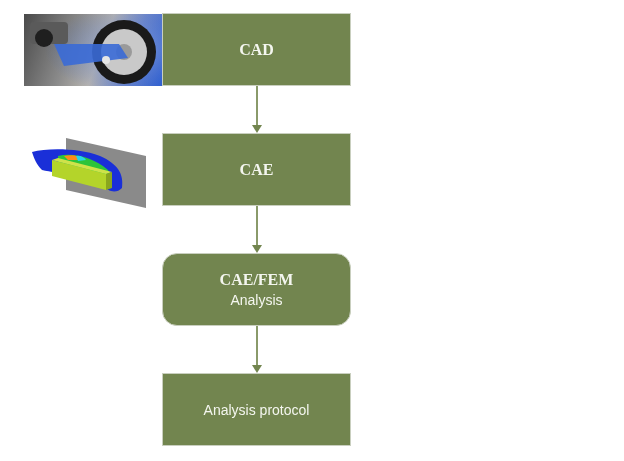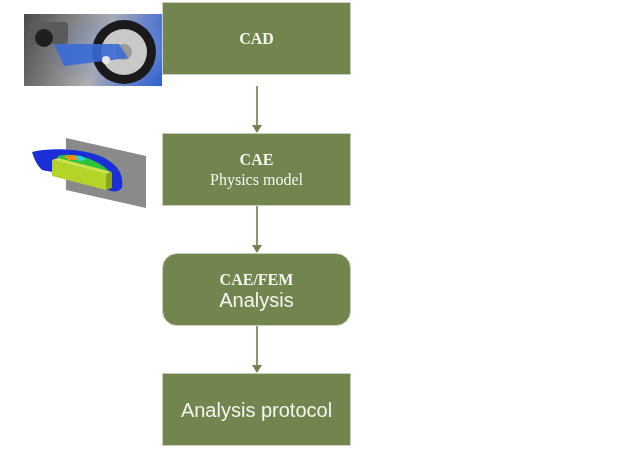--- a/index.html
+++ b/index.html
@@ -5,22 +5,22 @@
     html, body { margin: 0; padding: 0; background: #ffffff; }
     body { width: 624px; height: 461px; position: relative; overflow: hidden; font-family: "Liberation Serif", serif; }
     .box {
       position: absolute; left: 162px; width: 189px; height: 73px;
       background: #72854f; border: 1px solid #c9cfbf; box-sizing: border-box;
       color: #f4f6ef; display: flex; flex-direction: column;
       align-items: center; justify-content: center; text-align: center;
       line-height: 20px; font-size: 16px;
     }
     .box .title { font-weight: bold; font-size: 16px; }
-    .box .sans { font-family: "Liberation Sans", sans-serif; font-size: 20px; }
-    #box-cad { top: 2px; gap: 43px; }
+    .box .sans { font-family: "Liberation Sans", sans-serif; font-size: 14px; }
+    #box-cad { top: 13px; gap: 43px; }
     #box-cae { top: 133px; }
     #box-fem { top: 253px; border-radius: 15px; }
     #box-asm { top: 373px; }
     .arrow { position: absolute; left: 251px; width: 12px; }
     .arrow .shaft { position: absolute; left: 5px; top: 0; width: 2px; background: #8a9a6a; }
     .arrow .head { position: absolute; left: 1px; width: 0; height: 0;
       border-left: 5px solid transparent; border-right: 5px solid transparent; border-top: 8px solid #72854f; }
     #arrow-1 { top: 86px; height: 47px; }
     #arrow-2 { top: 206px; height: 47px; }
     #arrow-3 { top: 326px; height: 47px; }
@@ -70,21 +70,20 @@
   <div class="title">CAD</div>
 </div>
 
 <div class="arrow" id="arrow-1">
   <div class="shaft"></div>
   <div class="head"></div>
 </div>
 
 <div class="box" id="box-cae">
   <div class="title">CAE</div>
-  <div>Physics model</div>
 </div>
 
 <div class="arrow" id="arrow-2">
   <div class="shaft"></div>
   <div class="head"></div>
 </div>
 
 <div class="box" id="box-fem">
   <div class="title">CAE/FEM</div>
   <div class="sans">Analysis</div>

